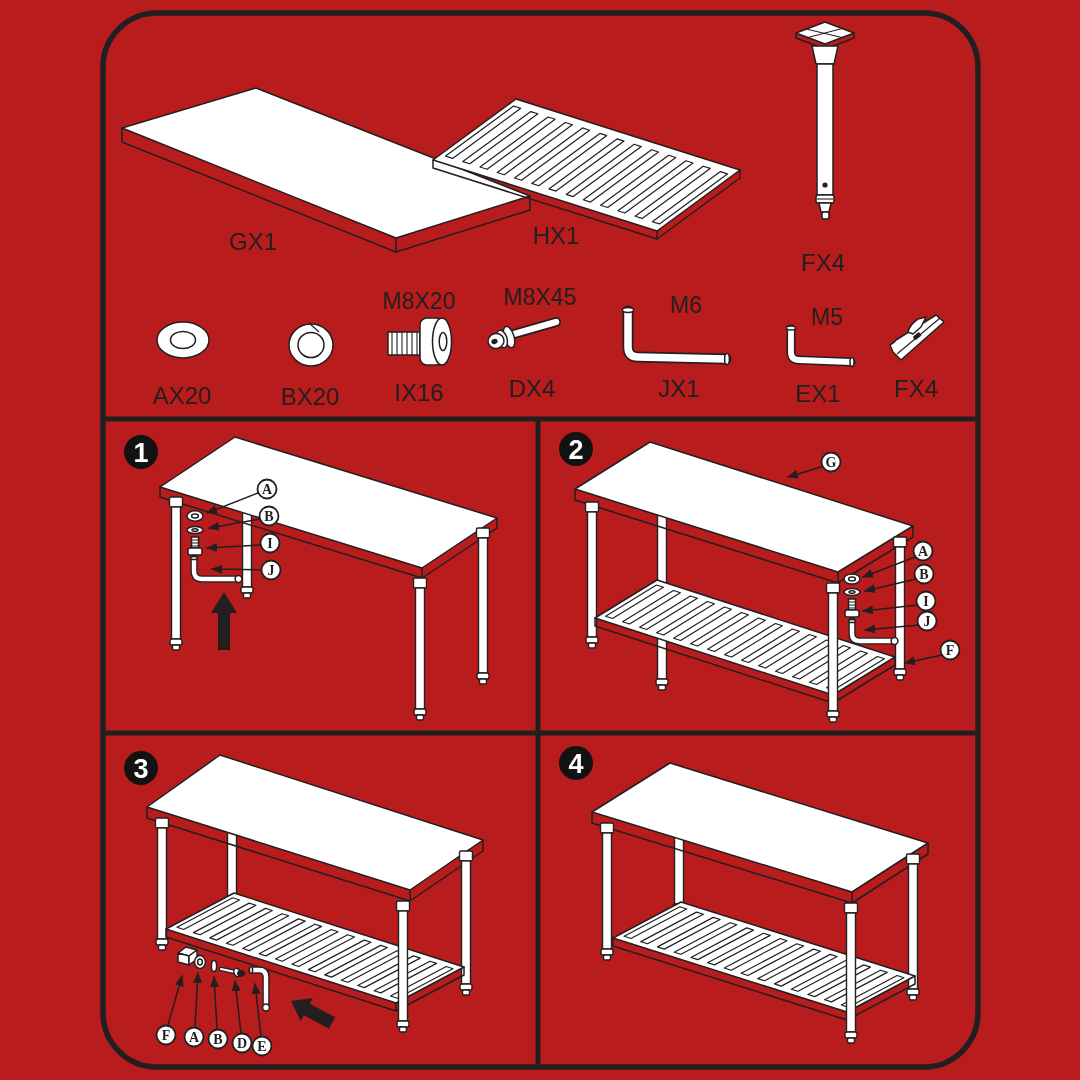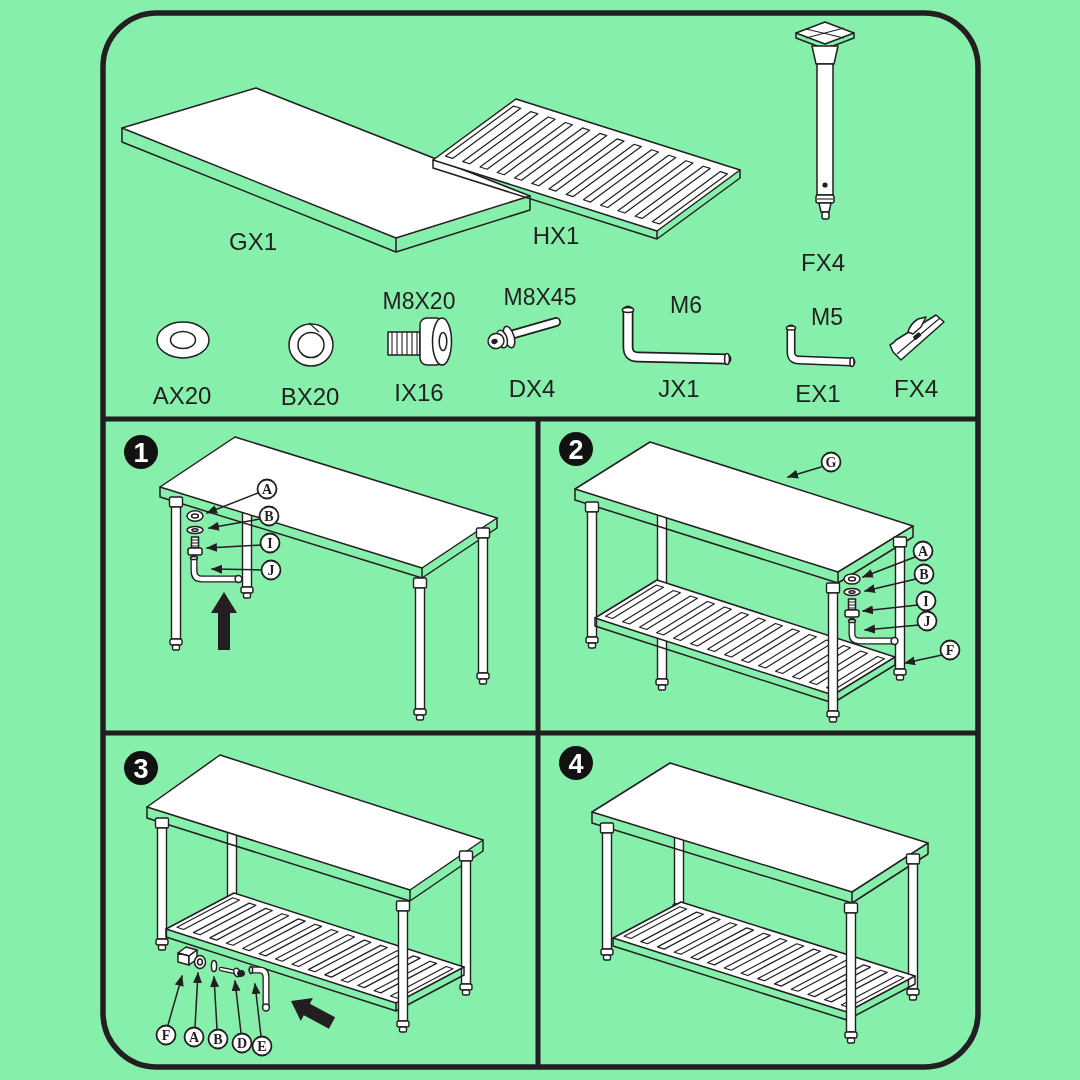--- a/index.html
+++ b/index.html
@@ -1,16 +1,16 @@
 <!DOCTYPE html>
 <html><head>
 <meta charset="utf-8">
 <style>
   html,body{margin:0;padding:0;background:#ffffff;}
-  .page{position:relative;width:1080px;height:1080px;background:#86efac;overflow:hidden;
+  .page{position:relative;width:1080px;height:1080px;background:#b91c1c;overflow:hidden;
         font-family:"Liberation Sans",sans-serif;}
   svg{display:block;position:absolute;left:0;top:0;}
   
   .fw{fill:#ffffff;stroke:#231f20;stroke-width:1.5;stroke-linejoin:round;}
   .ln{fill:none;stroke:#231f20;stroke-width:1.5;stroke-linejoin:round;stroke-linecap:round;}
   .thin{fill:none;stroke:#231f20;stroke-width:1.1;}
   .blk{fill:#231f20;stroke:none;}
   [data-leg] rect{fill:#ffffff;stroke:#231f20;stroke-width:1.4;}
   [data-slats] polygon{fill:#ffffff;stroke:#231f20;stroke-width:1.2;stroke-linejoin:round;}
   .tube-b{fill:none;stroke:#231f20;stroke-linecap:round;stroke-linejoin:round;}

